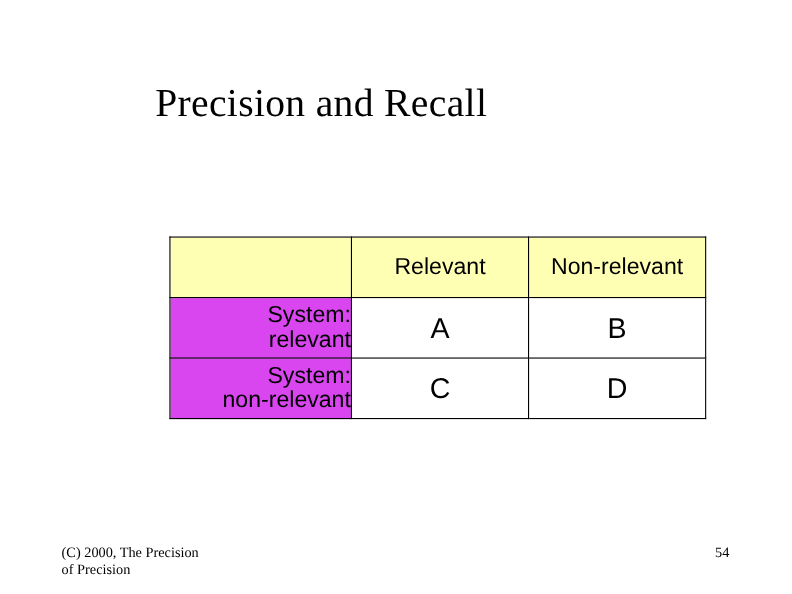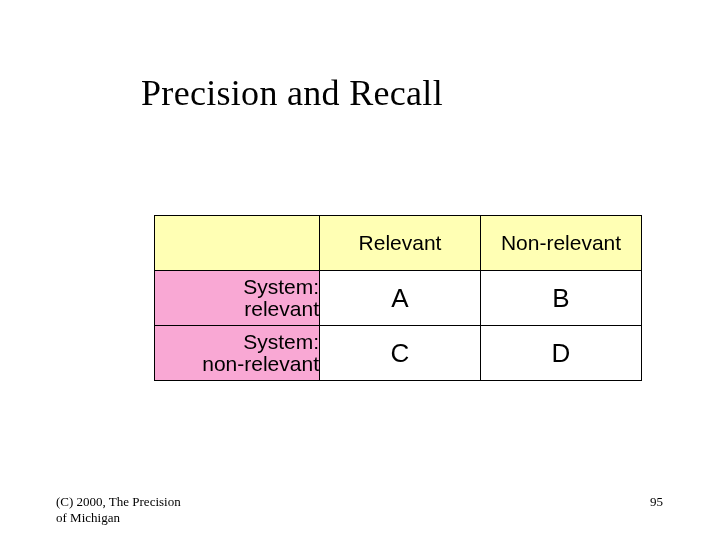--- a/index.html
+++ b/index.html
@@ -59,21 +59,21 @@
     background: #ffffb4;
     height: 54px;
   }
   .hdr-cell {
     background: #ffffb4;
     height: 54px;
     text-align: center;
     font-size: 21px;
   }
   .row-label {
-    background: #f9a8d4;
+    background: #d946ef;
     text-align: right;
     padding-right: 2px;
     font-size: 21px;
     line-height: 1.05;
     height: 54px;
   }
   .data-cell {
     background: #ffffff;
     text-align: center;
     font-size: 26px;
@@ -131,18 +131,18 @@
         </td>
         <td class="col-rel data-cell">C</td>
         <td class="col-non data-cell">D</td>
       </tr>
     </tbody>
       </table>
   </div>
 
   <div class="footer-left">
     <div>(C) 2000, The Precision</div>
-    <div>of Michigan</div>
+    <div>of Precision</div>
   </div>
 
-  <div class="footer-right">95</div>
+  <div class="footer-right">54</div>
 
 </div>
 
 </body></html>

